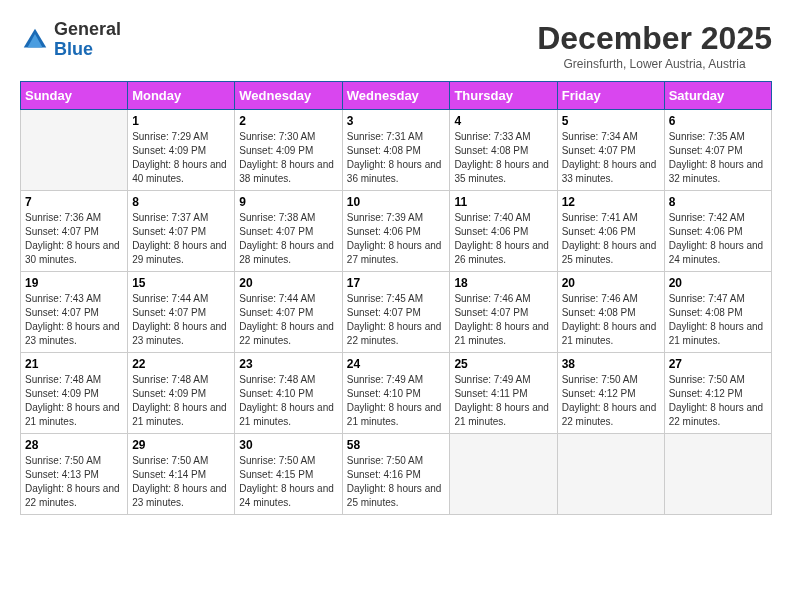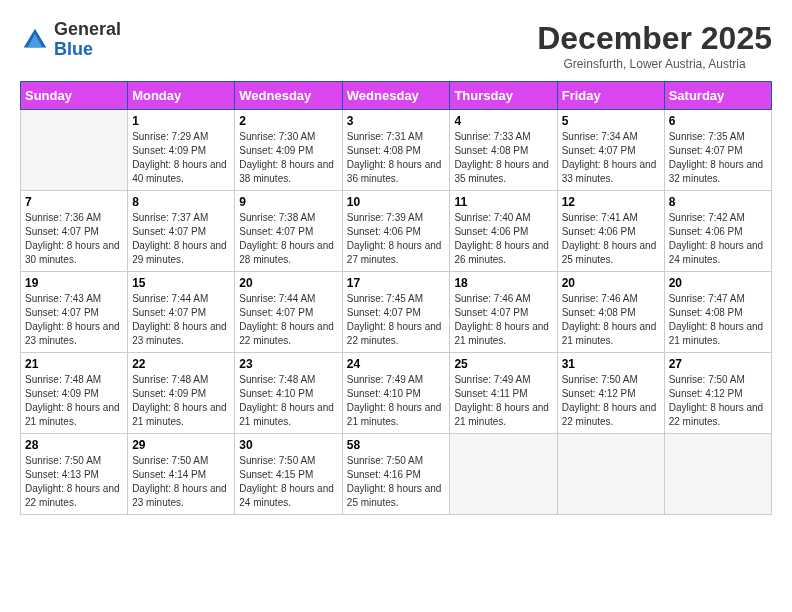--- a/index.html
+++ b/index.html
@@ -229,21 +229,21 @@
         </td>
         <td>
           <span class="day-num">24</span>
           <div class="day-info">Sunrise: 7:49 AM<br>Sunset: 4:10 PM<br>Daylight: 8 hours and 21 minutes.</div>
         </td>
         <td>
           <span class="day-num">25</span>
           <div class="day-info">Sunrise: 7:49 AM<br>Sunset: 4:11 PM<br>Daylight: 8 hours and 21 minutes.</div>
         </td>
         <td>
-          <span class="day-num">31</span>
+          <span class="day-num">38</span>
           <div class="day-info">Sunrise: 7:50 AM<br>Sunset: 4:12 PM<br>Daylight: 8 hours and 22 minutes.</div>
         </td>
         <td>
           <span class="day-num">27</span>
           <div class="day-info">Sunrise: 7:50 AM<br>Sunset: 4:12 PM<br>Daylight: 8 hours and 22 minutes.</div>
         </td>
       </tr>
       <tr>
         <td>
           <span class="day-num">28</span>

